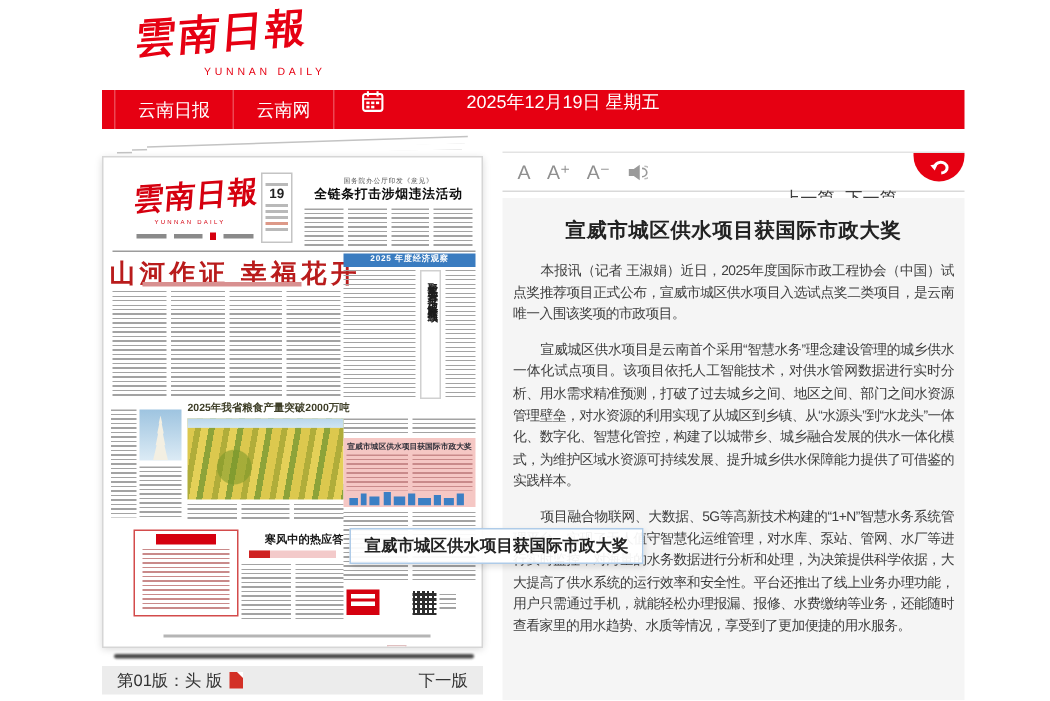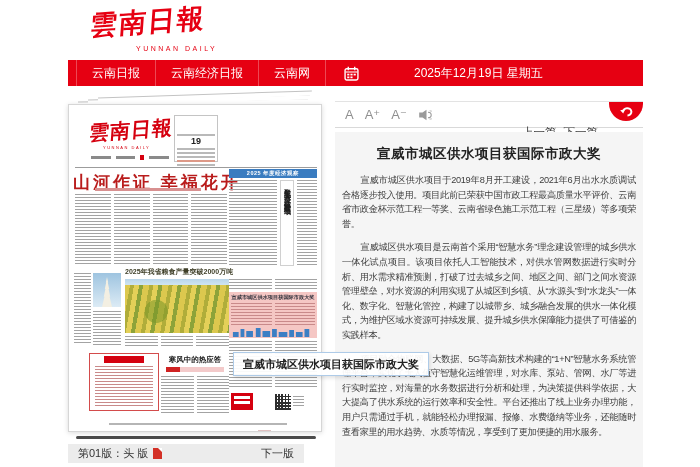--- a/index.html
+++ b/index.html
@@ -7,54 +7,54 @@
   body { font-family:"Liberation Sans","DejaVu Sans",sans-serif; }
   .screen { position:relative; width:700px; height:467px; background:#fff; overflow:hidden; }
   .abs { position:absolute; }
 
   
   .logo-title { left:90px; top:4px; font-family:"DejaVu Serif",serif; font-weight:bold;
     font-size:27px; color:#e60012; transform:rotate(-4deg) skewX(-8deg); letter-spacing:2px; }
   .logo-sub { left:136px; top:45px; font-size:7px; color:#e60012; letter-spacing:2.5px; }
 
   .navbar { left:68px; top:60px; width:575px; height:26px; background:#e60012;
-    display:flex; align-items:center; color:#fff; font-size:12px; }
+    display:flex; align-items:flex-start; color:#fff; font-size:12px; }
   .nav-item { padding:0 15px; line-height:26px; border-right:1px solid rgba(255,255,255,.28); cursor:pointer; white-space:nowrap; }
   .nav-item:first-child { border-left:1px solid rgba(255,255,255,.28); margin-left:8px; }
   .nav-cal { margin-left:18px; width:15px; height:15px; }
   .nav-date { margin-left:55px; white-space:nowrap; }
 
   
   .stack { background:#fff; border-top:1px solid #c3c3c3; height:5px; }
 
   
   .paper { left:68px; top:104px; width:254px; height:328px; background:#fff;
     border:1px solid #d6d6d6; box-shadow:0 1px 5px rgba(0,0,0,.15); overflow:hidden; z-index:2; }
   .paper-shadow { left:76px; top:436px; width:240px; height:3px; background:#4b4b4b; border-radius:3px; filter:blur(.6px); }
 
-  .pager-bar { left:68px; top:444px; width:236px; height:19px; background:#ececec;
+  .pager-bar { left:68px; top:444px; width:254px; height:19px; background:#ececec;
     display:flex; align-items:center; font-size:11px; color:#333; padding:0 10px; }
   .pdf-icon { width:9px; height:11px; background:#d33026; margin-left:5px; position:relative; display:inline-block; }
   .pdf-icon:before { content:""; position:absolute; right:0; top:0; border:2.5px solid #fff; border-left-color:transparent; border-bottom-color:transparent; }
   .pager-next { margin-left:auto; cursor:pointer; }
 
   
   .tl { background-image:repeating-linear-gradient(to bottom,#a3a3a3 0,#a3a3a3 .8px,transparent .8px,transparent 3px); }
   .tl-red { background-image:repeating-linear-gradient(to bottom,#c98a8a 0,#c98a8a .8px,transparent .8px,transparent 3px); }
   .cols { display:flex; gap:3px; }
   .cols > div { flex:1; }
 
   
   .np-mast { left:20px; top:12px; font-family:"DejaVu Serif",serif; font-weight:bold; font-size:20px;
     color:#d5000f; transform:rotate(-4deg) skewX(-8deg); letter-spacing:1px; }
   .np-mast-sub { left:34px; top:40px; font-size:4px; color:#d5000f; letter-spacing:1.5px; }
   .np-slogan { left:22px; top:50px; width:78px; height:4px; display:flex; gap:5px; align-items:center; }
   .np-slogan i { flex:1; height:3px; background:#8a8a8a; }
   .np-flag { width:4px; height:5px; background:#d5000f; flex:0 0 4px; }
-  .np-datebox { left:105px; top:10px; width:44px; height:47px; border:1px solid #c4c4c4; text-align:center; padding-top:16px; }
+  .np-datebox { left:105px; top:10px; width:21px; height:47px; border:1px solid #c4c4c4; text-align:center; padding-top:4px; }
   .np-datebox .d { font-size:9px; font-weight:bold; color:#222; line-height:10px; }
   .np-datebox i { display:block; height:2px; margin:2px 2px 0; background:#b9b9b9; }
   .np-datebox i.r { background:#d98; }
 
   .np-topright { left:134px; top:13px; width:112px; }
   .np-kicker { font-size:4.5px; color:#555; text-align:center; letter-spacing:.5px; }
   .np-tophead { font-size:8.5px; font-weight:bold; color:#0c0c0c; text-align:center; letter-spacing:.5px; margin-top:1px; white-space:nowrap; }
   .np-divider { left:6px; top:62px; width:242px; height:1px; background:#9c9c9c; }
   .np-mainhead { left:4px; top:66px; width:152px; text-align:right; font-size:17px; font-weight:bold;
     letter-spacing:3px; color:#b91c1c; white-space:nowrap; }
@@ -63,21 +63,21 @@
   .np-pagoda { left:24px; top:168px; width:28px; height:34px; background:linear-gradient(#9ec4e0,#dcebf5); position:relative; overflow:hidden; }
   .np-pagoda:before { content:""; position:absolute; left:9px; top:4px; width:10px; height:30px;
     background:#f3efe2; clip-path:polygon(50% 0,62% 18%,58% 18%,72% 40%,66% 40%,82% 66%,76% 66%,100% 100%,0 100%,24% 66%,18% 66%,34% 40%,28% 40%,42% 18%,38% 18%); }
   .np-field { left:56px; top:174px; width:104px; height:54px;
     background:linear-gradient(to bottom,#b9d6ea 0,#cfe4f2 11%,rgba(0,0,0,0) 12%),
       radial-gradient(circle at 30% 60%,rgba(120,150,40,.55) 0 14%,transparent 15%),
       repeating-linear-gradient(100deg,#dcc84e 0 6px,#b0ad3a 6px 10px,#e4d058 10px 15px,#8da339 15px 19px);
   }
   .np-rednotice { left:20px; top:248px; width:70px; height:58px; border:1px solid #d34b4b; }
   .np-rednotice .hd { height:7px; background:#d5000f; margin:2px 14px 3px; }
-  .np-centerhead { left:92px; top:250px; width:68px; text-align:center; font-size:7.5px; font-weight:bold; color:#1a1a1a; white-space:nowrap; }
+  .np-centerhead { left:92px; top:250px; width:68px; text-align:right; font-size:7.5px; font-weight:bold; color:#1a1a1a; white-space:nowrap; }
   .np-centersub { left:97px; top:262px; width:58px; height:5px; background:#f3caca; border-left:14px solid #cf2222; }
   .np-econhead { left:160px; top:64px; width:88px; height:9px; background:#3a7cc0; color:#fff;
     font-size:5.5px; font-weight:bold; text-align:center; line-height:9px; letter-spacing:.5px; }
   .np-econbox { left:160px; top:75px; width:88px; height:86px; display:flex; gap:3px; }
   .np-vert { writing-mode:vertical-rl; font-size:7px; font-weight:bold; color:#1d1d1d; letter-spacing:1.5px;
     width:14px; height:86px; border:1px solid #d0d0d0; padding:2px 1px; flex:0 0 14px; }
   .np-pink { left:160px; top:187px; width:88px; height:46px; background:#f5c7c4; padding:2px 2px 0; cursor:pointer; }
   .np-pinkhead { font-size:5.2px; font-weight:bold; color:#33333d; text-align:center; white-space:nowrap; }
   .np-client { left:162px; top:288px; width:22px; height:17px; background:#d5000f; padding:3px 3px; }
   .np-client i { display:block; height:3px; background:#fff; margin-bottom:2px; }
@@ -115,21 +115,20 @@
 </head>
 <body>
 
 <div class="screen">
 
   <div class="abs logo-title">雲南日報</div>
   <div class="abs logo-sub">YUNNAN DAILY</div>
 
   <div class="abs navbar">
     <div class="nav-item">云南日报</div>
-    <div class="nav-item">云南经济日报</div>
     <div class="nav-item">云南网</div>
     <svg class="nav-cal" viewBox="0 0 14 14">
       <rect x="1" y="2.5" width="12" height="10.5" rx="1.5" fill="none" stroke="#fff" stroke-width="1.3"></rect>
       <line x1="4" y1="0.8" x2="4" y2="4" stroke="#fff" stroke-width="1.3"></line>
       <line x1="10" y1="0.8" x2="10" y2="4" stroke="#fff" stroke-width="1.3"></line>
       <line x1="1.5" y1="5.6" x2="12.5" y2="5.6" stroke="#fff" stroke-width="1"></line>
       <rect x="3" y="7.2" width="2" height="1.6" fill="#fff"></rect>
         <rect x="6" y="7.2" width="2" height="1.6" fill="#fff"></rect>
       <rect x="9" y="7.2" width="2" height="1.6" fill="#fff"></rect>
         <rect x="3" y="9.8" width="2" height="1.6" fill="#fff"></rect>
@@ -154,20 +153,30 @@
     <div class="abs np-datebox">
       <i></i>
         <div class="d">19</div>
       <i></i>
         <i></i>
         <i></i>
         <i class="r"></i>
         <i></i>
     </div>
 
+    <div class="abs np-topright">
+      <div class="np-kicker">国务院办公厅印发《意见》</div>
+      <div class="np-tophead">全链条打击涉烟违法活动</div>
+      <div class="cols" style="height:26px;margin-top:3px;">
+        <div class="tl"></div>
+          <div class="tl"></div>
+          <div class="tl"></div>
+          <div class="tl"></div>
+      </div>
+    </div>
 
     <div class="abs np-divider"></div>
     <div class="abs np-mainhead">山河作证 幸福花开</div>
     <div class="abs np-subline"></div>
     <div class="abs cols" style="left:6px;top:89px;width:152px;height:71px;">
       <div class="tl"></div>
         <div class="tl"></div>
         <div class="tl"></div>
         <div class="tl"></div>
     </div>
@@ -267,18 +276,18 @@
     <div class="backbtn">
       <svg width="16" height="12" viewBox="0 0 16 12">
         <path d="M5 6 A4.2 3.6 0 1 1 9.5 9.4" stroke="#fff" stroke-width="2" fill="none"></path>
         <path d="M2.2 4.2 L7 3.4 L5.2 7.6 Z" fill="#fff"></path>
       </svg>
     </div>
   </div>
 
   <div class="abs reader">
     <h1>宣威市城区供水项目获国际市政大奖</h1>
-    <p>宣威市城区供水项目于2019年8月开工建设，2021年6月出水水质调试合格逐步投入使用。项目此前已荣获中国市政工程最高质量水平评价、云南省市政金杯示范工程一等奖、云南省绿色施工示范工程（三星级）等多项荣誉。</p>
+    <p>本报讯（记者 王淑娟）近日，2025年度国际市政工程协会（中国）试点奖推荐项目正式公布，宣威市城区供水项目入选试点奖二类项目，是云南唯一入围该奖项的市政项目。</p>
     <p>宣威城区供水项目是云南首个采用“智慧水务”理念建设管理的城乡供水一体化试点项目。该项目依托人工智能技术，对供水管网数据进行实时分析、用水需求精准预测，打破了过去城乡之间、地区之间、部门之间水资源管理壁垒，对水资源的利用实现了从城区到乡镇、从“水源头”到“水龙头”一体化、数字化、智慧化管控，构建了以城带乡、城乡融合发展的供水一体化模式，为维护区域水资源可持续发展、提升城乡供水保障能力提供了可借鉴的实践样本。</p>
     <p>项目融合物联网、大数据、5G等高新技术构建的“1+N”智慧水务系统管理平台，实现了无人值守智慧化运维管理，对水库、泵站、管网、水厂等进行实时监控，对海量的水务数据进行分析和处理，为决策提供科学依据，大大提高了供水系统的运行效率和安全性。平台还推出了线上业务办理功能，用户只需通过手机，就能轻松办理报漏、报修、水费缴纳等业务，还能随时查看家里的用水趋势、水质等情况，享受到了更加便捷的用水服务。</p>
   </div>
 
 </div>
 
 </body></html>

